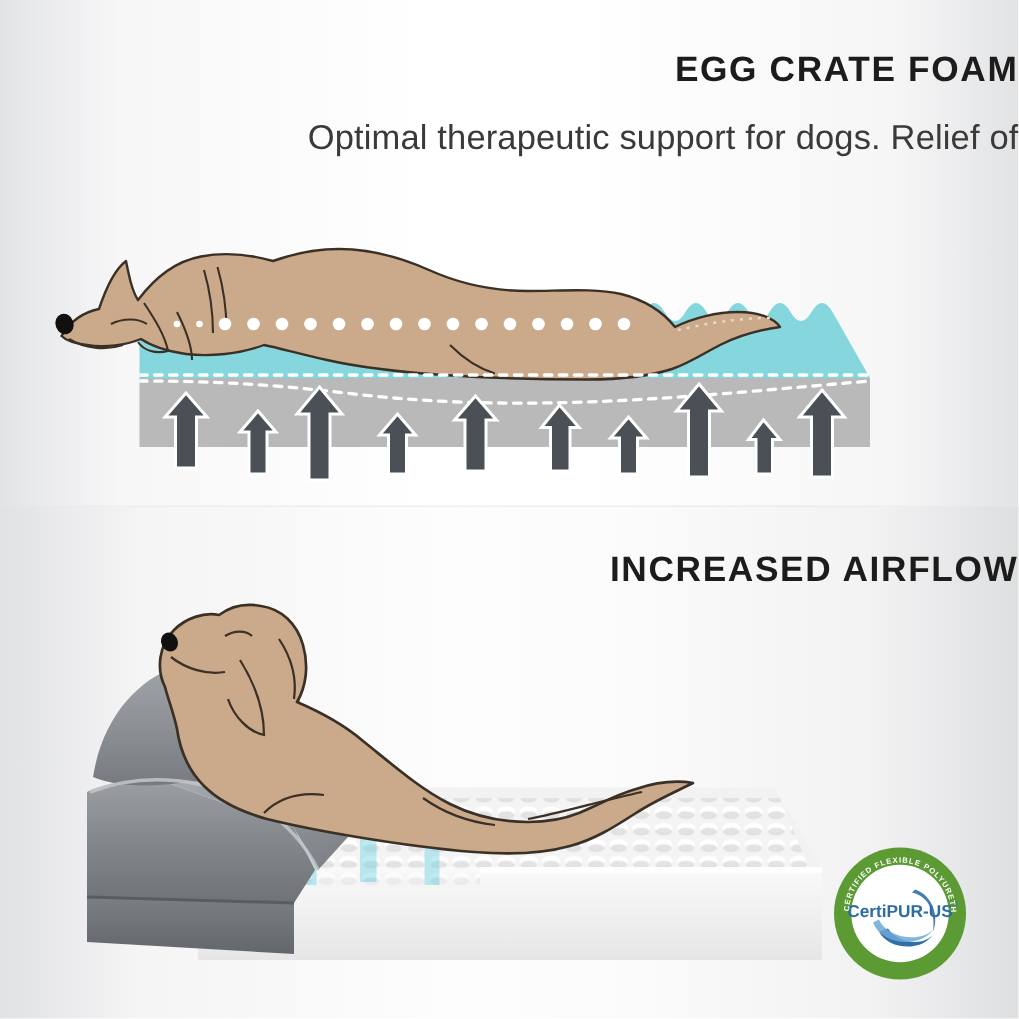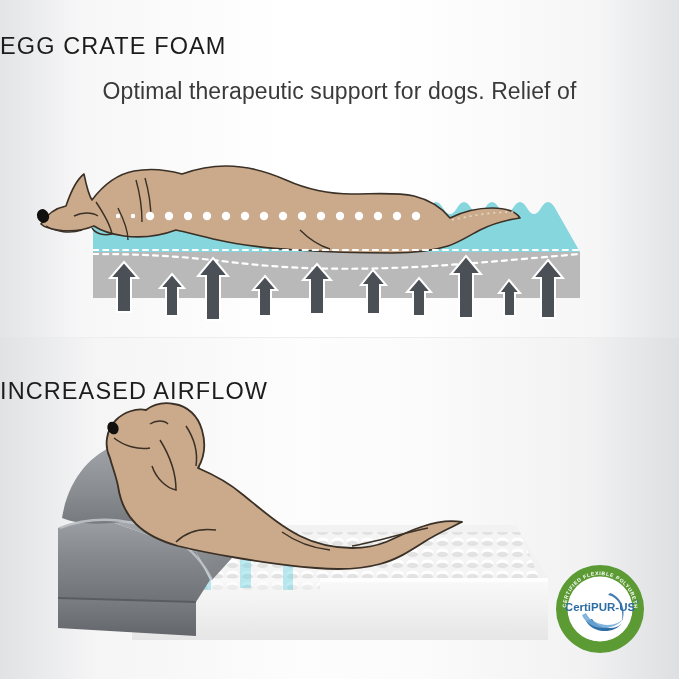--- a/index.html
+++ b/index.html
@@ -17,32 +17,32 @@
   .panel{position:absolute;left:0;width:679px;}
   #panel-top{top:0;height:338px;}
   #panel-bottom{top:338px;height:341px;
     background:
       linear-gradient(to right,#e1e2e4 0%, #f5f5f6 14%, #fdfdfd 45%, #fbfbfc 62%, #f2f2f3 86%, #dedfe1 100%);
   }
   #divider{position:absolute;left:0;top:337px;width:679px;height:2px;
     background:linear-gradient(to right,rgba(255,255,255,0) 0%,rgba(0,0,0,.05) 18%,rgba(0,0,0,.07) 50%,rgba(0,0,0,.05) 82%,rgba(255,255,255,0) 100%);}
 
   .title{
-    position:absolute;left:0;width:679px;text-align:left;
-    font-size:23.5px;letter-spacing:1.1px;color:#1c1c1c;font-weight:400;
+    position:absolute;left:0;width:679px;text-align:right;
+    font-size:23.5px;letter-spacing:1.1px;color:#1c1c1c;font-weight:700;
     font-family:"Liberation Sans", sans-serif;
   }
   #title-top{top:33px;}
   #title-bottom{top:366px;}
   .subtitle{
     position:absolute;left:0;width:679px;text-align:center;
     font-size:23px;line-height:32px;color:#3a3a3a;font-weight:300;
     letter-spacing:.1px;
   }
-  #subtitle-top{top:75px;}
+  #subtitle-top{top:75px;text-align:right;}
   .sub-line{display:block;}
   svg{display:block;}
   #svg-top{position:absolute;left:0;top:150px;}
   #svg-bottom{position:absolute;left:0;top:382px;}
 </style>
 </head>
 <body>
 
 <div id="page">
 
@@ -159,21 +159,21 @@
         <path d="M466,106 L481,124 L473,124 L473,168 L459,168 L459,124 L451,124 Z"></path>
         <path d="M509,130 L520,143 L515,143 L515,166 L504,166 L504,143 L499,143 Z"></path>
         <path d="M548,110 L563,128 L555,128 L555,168 L541,168 L541,128 L533,128 Z"></path>
       </g>
     </svg>
   </div>
 
   <div id="divider"></div>
 
   <div class="panel" id="panel-bottom">
-    <div class="title" id="title-bottom" style="top:40px;">INCREASED AIRFLOW</div>
+    <div class="title" id="title-bottom" style="top:28px;">INCREASED AIRFLOW</div>
 
     <svg id="svg-bottom" width="679" height="300" viewBox="0 0 679 300" style="top:44px;">
       <defs>
         <linearGradient id="velvetFace" x1="0" y1="0" x2="0" y2="1">
           <stop offset="0%" stop-color="#9b9fa3"></stop>
           <stop offset="45%" stop-color="#85898d"></stop>
           <stop offset="100%" stop-color="#6f7377"></stop>
         </linearGradient>
         <linearGradient id="velvetTop" x1="0" y1="0" x2="1" y2="1">
           <stop offset="0%" stop-color="#a9adb1"></stop>

